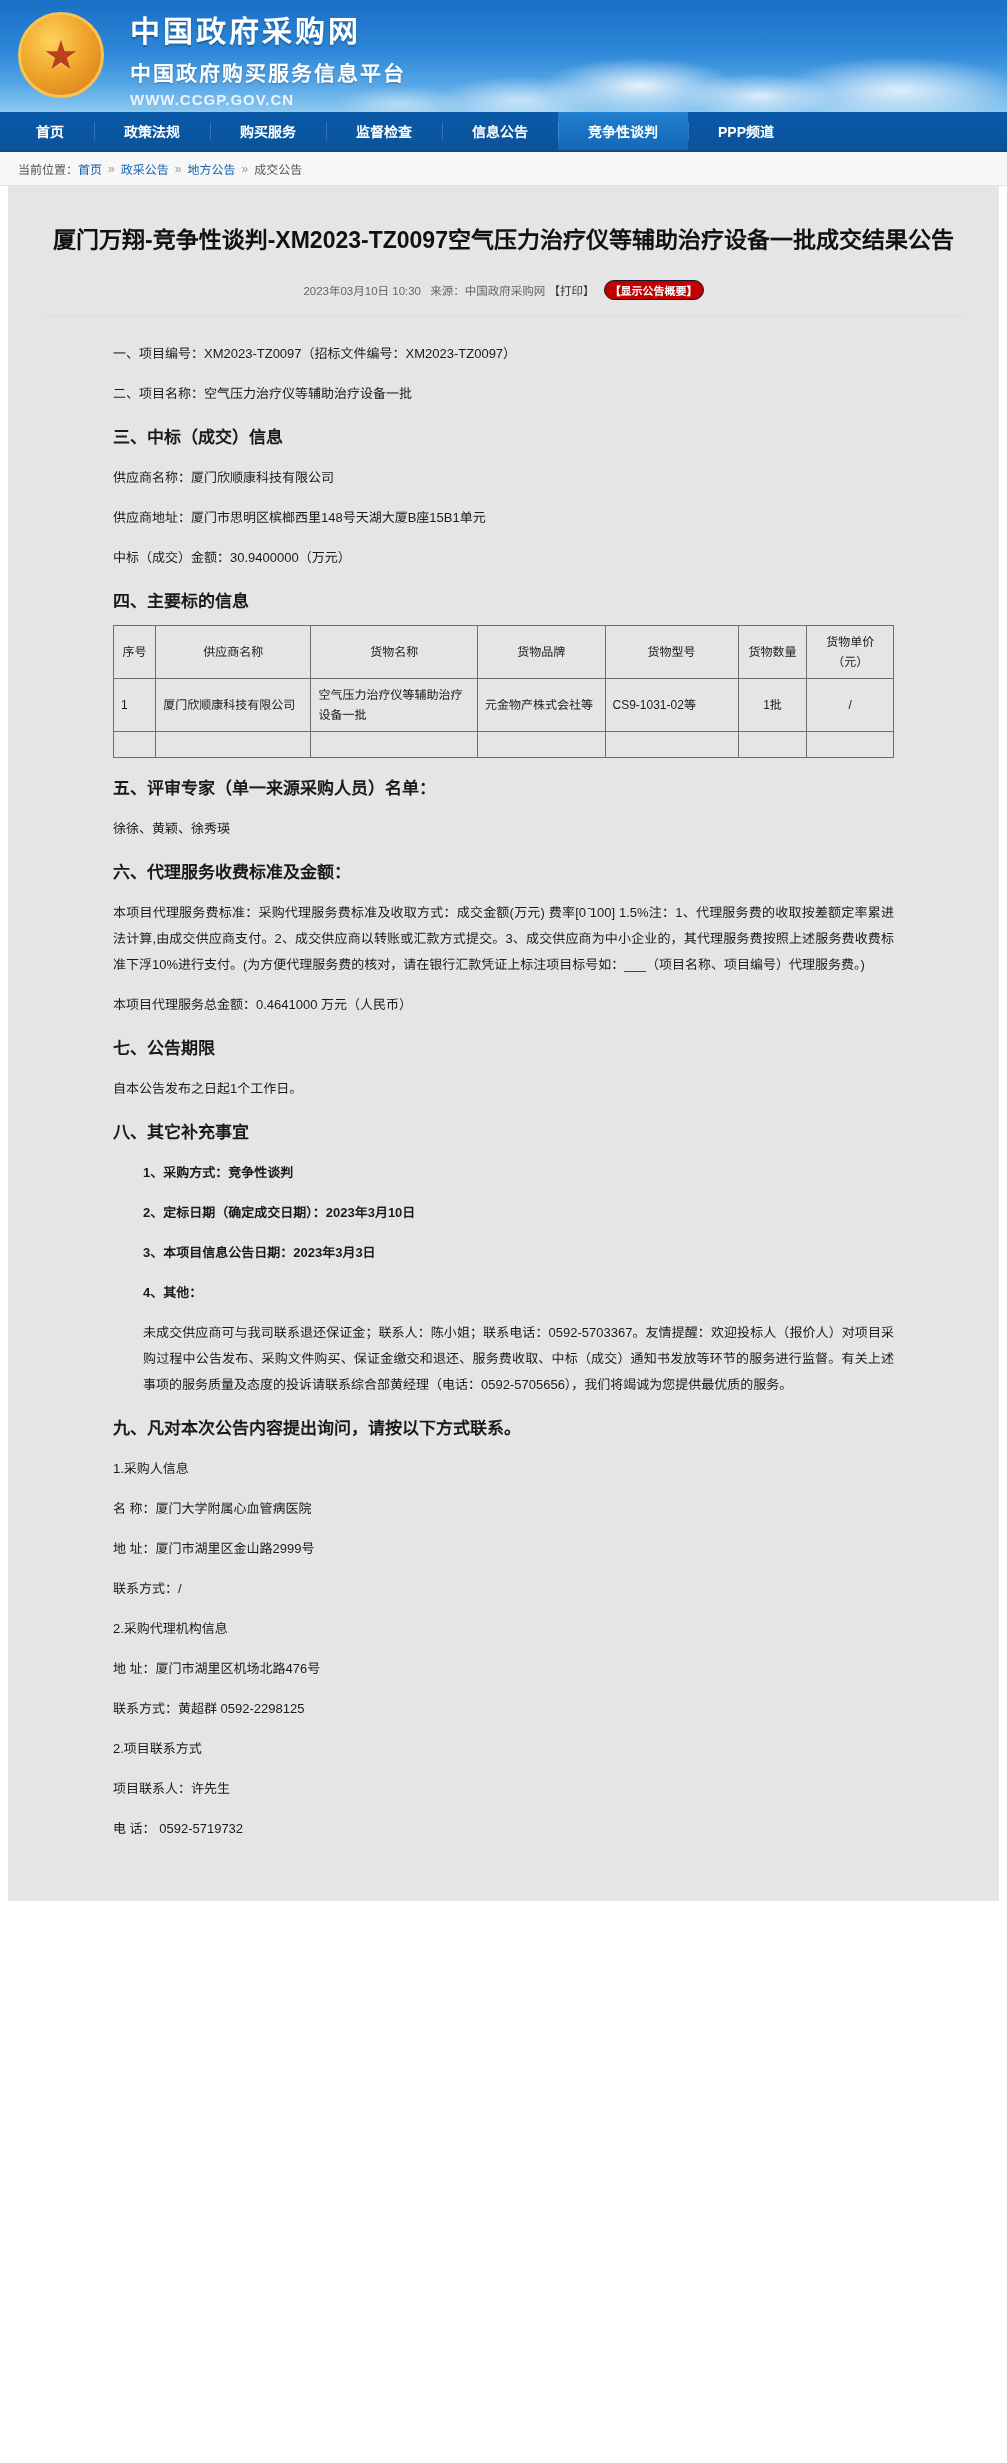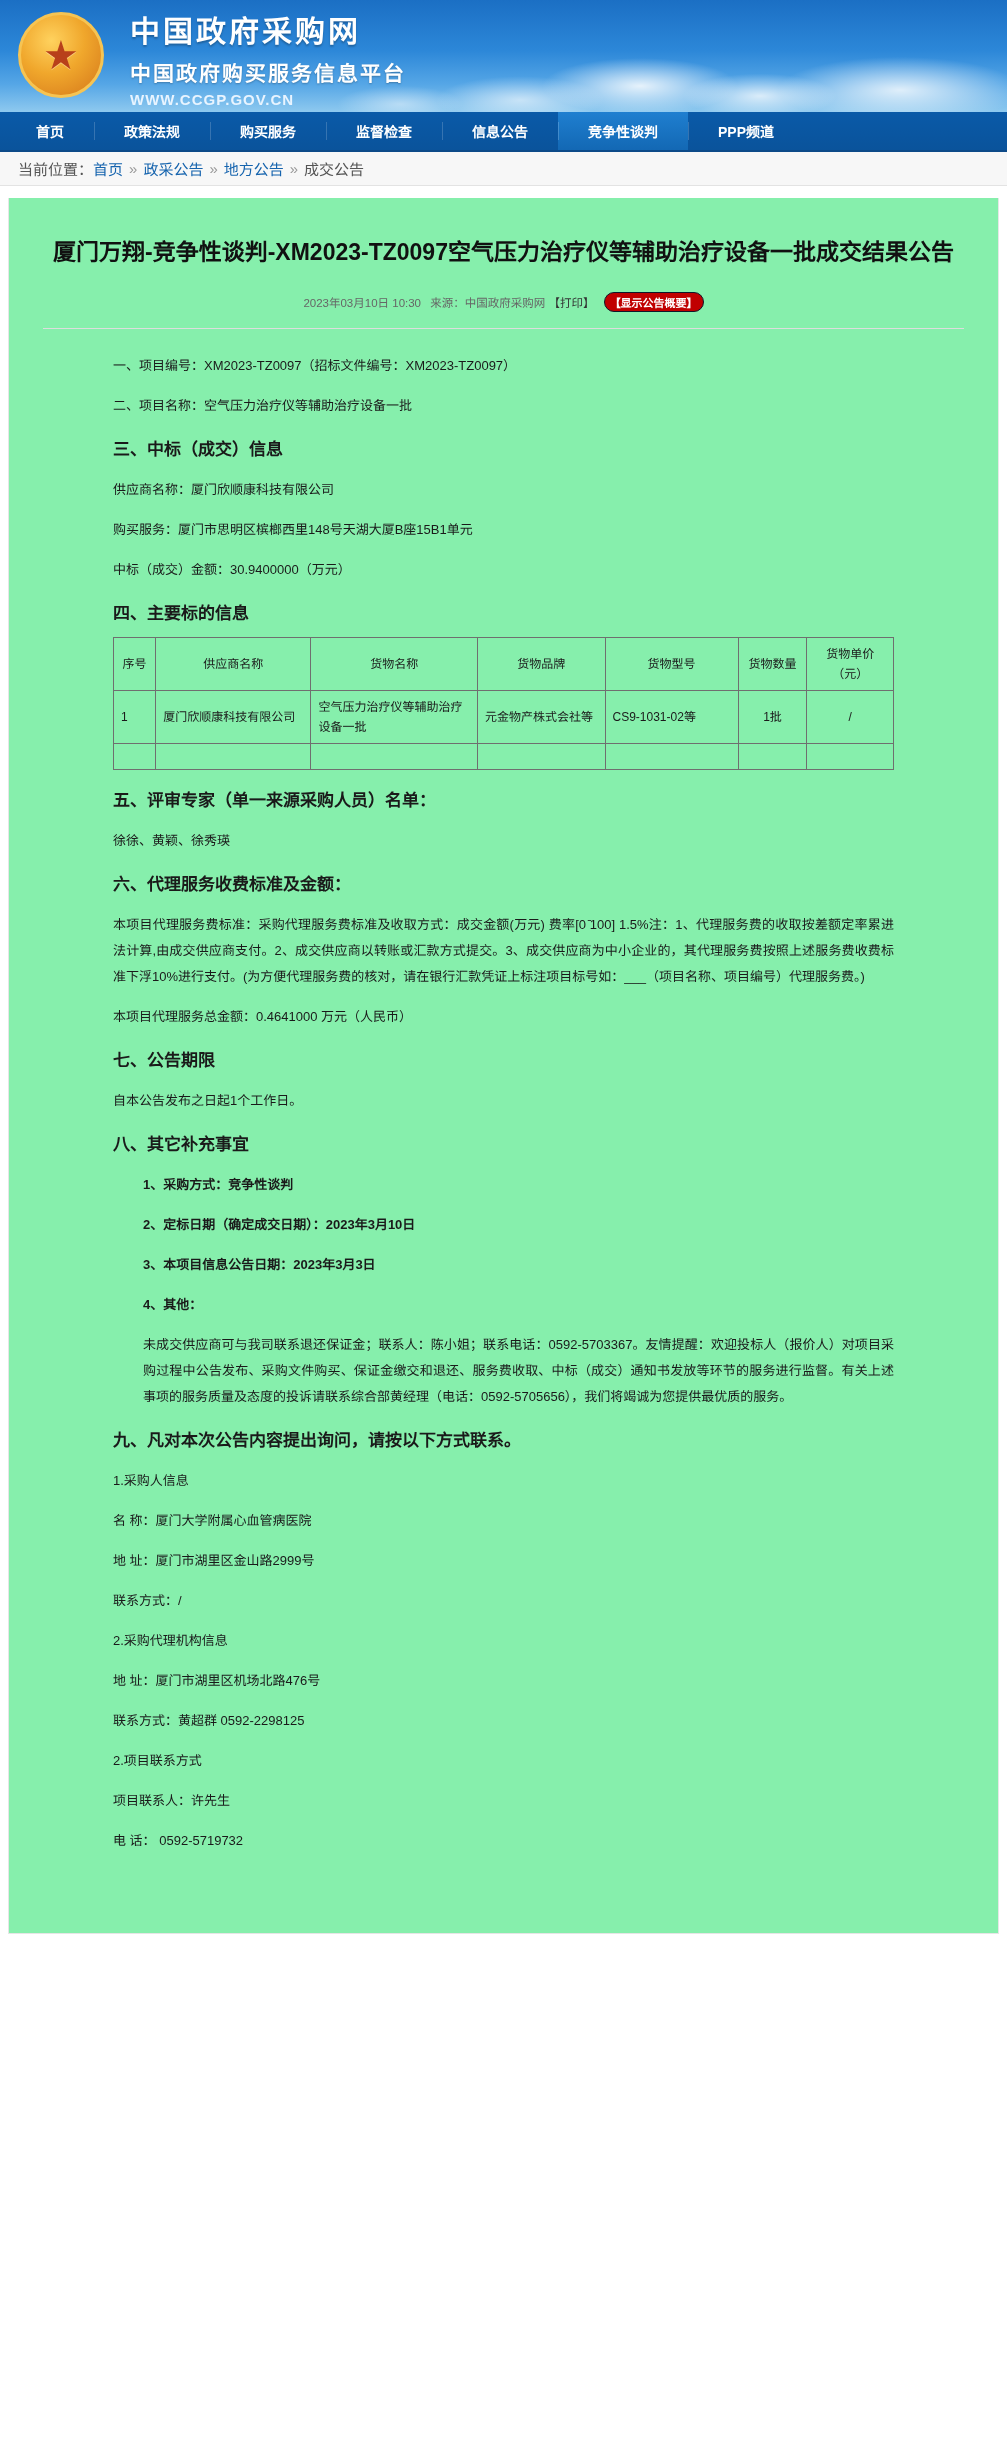--- a/index.html
+++ b/index.html
@@ -77,35 +77,35 @@
   .nav-item.active {
     background: linear-gradient(180deg, #1f7fd0 0%, #1368b4 100%);
   }
 
   
   .crumb-bar {
     height: 34px; background: #f7f7f7;
     border-bottom: 1px solid #e3e3e3;
     display: flex; align-items: center;
     padding: 0 18px;
-    font-size: 15px; color: #555;
+    font-size: 12px; color: #555;
   }
   .crumb-bar .sep { margin: 0 6px; color: #999; }
   .crumb-link { color: #1664ae; text-decoration: none; cursor: pointer; }
   .crumb-current { color: #555; }
 
   
   .wrap { padding: 0 8px 30px; }
   .card {
-    background: #86efac;
+    background: #e5e5e5;
     border: 1px solid #e6e6e6;
     border-top: none;
-    margin: 12px auto;
+    margin: 0 auto;
     width: 991px;
-    padding: 28px 0 57px;
+    padding: 28px 0 36px;
   }
   .doc-title {
     font-size: 23px; font-weight: bold; color: #111;
     text-align: center; line-height: 36px;
     padding: 0 34px; margin: 8px 0 0;
   }
   .meta {
     text-align: center; font-size: 11.5px; color: #666;
     margin-top: 22px;
   }
@@ -207,21 +207,21 @@
 
     <hr class="rule">
 
     <div class="body">
 
       <div class="p">一、项目编号：XM2023-TZ0097（招标文件编号：XM2023-TZ0097）</div>
       <div class="p">二、项目名称：空气压力治疗仪等辅助治疗设备一批</div>
 
       <div class="h">三、中标（成交）信息</div>
       <div class="p">供应商名称：厦门欣顺康科技有限公司</div>
-      <div class="p">购买服务：厦门市思明区槟榔西里148号天湖大厦B座15B1单元</div>
+      <div class="p">供应商地址：厦门市思明区槟榔西里148号天湖大厦B座15B1单元</div>
       <div class="p">中标（成交）金额：30.9400000（万元）</div>
 
       <div class="h">四、主要标的信息</div>
 
       <table class="goods">
         <thead>
           <tr>
             <th class="col-seq">序号</th>
             <th class="col-supplier">供应商名称</th>
             <th class="col-goods">货物名称</th>

